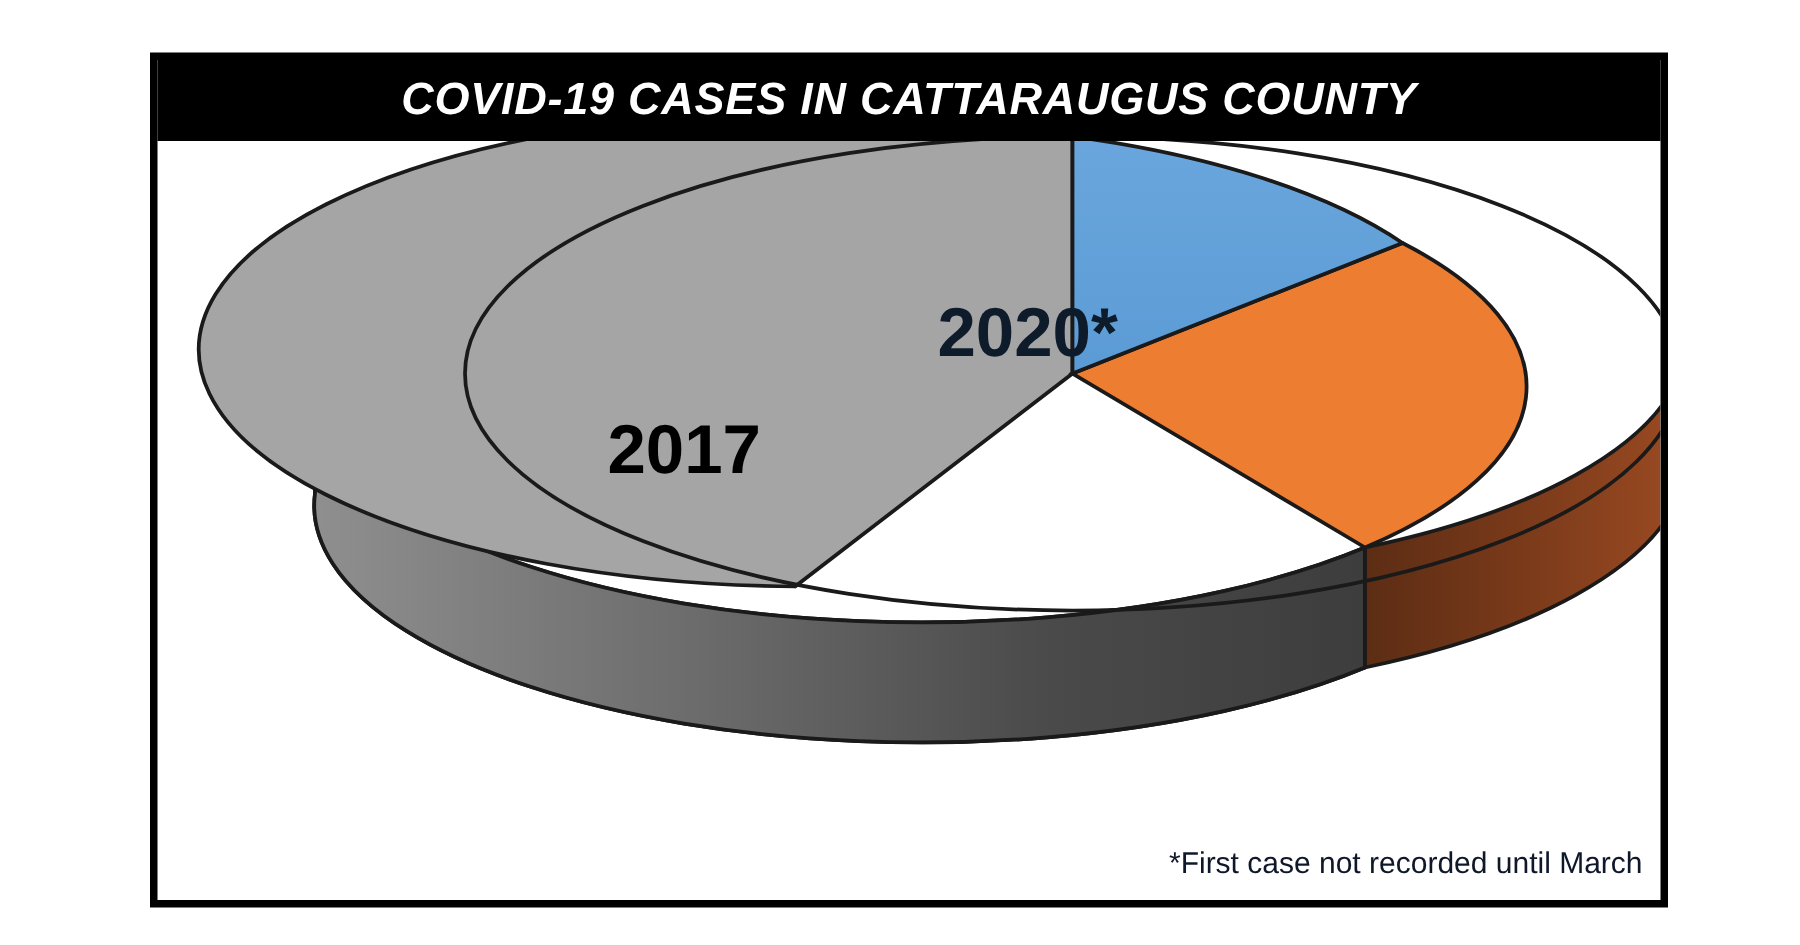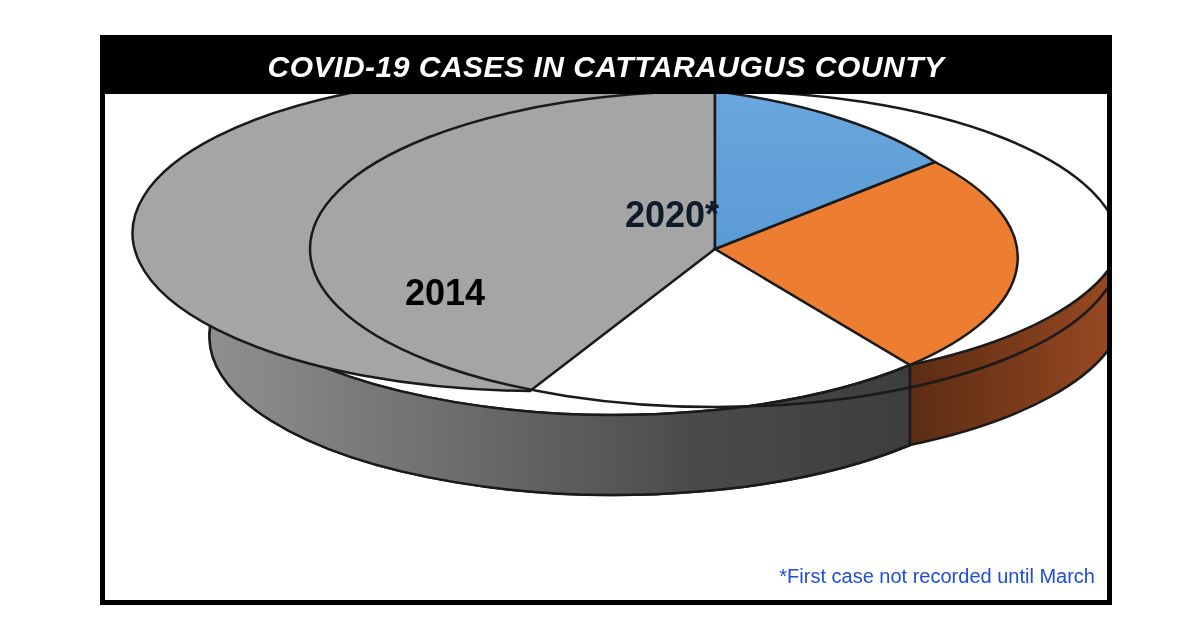--- a/index.html
+++ b/index.html
@@ -67,39 +67,39 @@
   .pie-svg {
     position: absolute;
     left: 0;
     top: 0;
   }
 
   .slice-label {
     position: absolute;
     font-family: "Liberation Sans", sans-serif;
     font-weight: bold;
-    font-size: 36px;
+    font-size: 46px;
     color: #0d1b2a;
     white-space: nowrap;
     pointer-events: none;
   }
   .slice-label.on-gray { color: #000000; }
   .slice-label.on-orange { color: #0a0a0a; }
 
   .label-2020 { left: 520px; top: 100px; }
   .label-2022 { left: 625px; top: 183px; }
   .label-2021 { left: 300px; top: 178px; }
 
   .footnote {
     position: absolute;
     right: 12px;
     bottom: 12px;
     font-family: "Liberation Sans", sans-serif;
     font-size: 20px;
-    color: #1d4ed8;
+    color: #0f172a;
     white-space: nowrap;
     text-align: center;
   }
 </style>
 </head>
 <body>
 
 <div class="page">
 
   <div class="chart-frame">
@@ -142,19 +142,19 @@
 
         <path d="M 610,155 L 610,-3 A 405,158 0 0 1 830,68 Z" fill="url(#blueTopGrad)" stroke="#1a1a1a" stroke-width="2.5"></path>
 
         <ellipse cx="610" cy="155" rx="405" ry="158" fill="none" stroke="#1a1a1a" stroke-width="2.5"></ellipse>
 
       </svg>
 
       <span class="slice-label label-2020">2020*</span>
 
 
-      <span class="slice-label on-gray label-2021">2014</span>
+      <span class="slice-label on-gray label-2021">2017</span>
 
       <span class="footnote">*First case not recorded until March</span>
 
     </div>
   </div>
 </div>
 
 </body></html>

